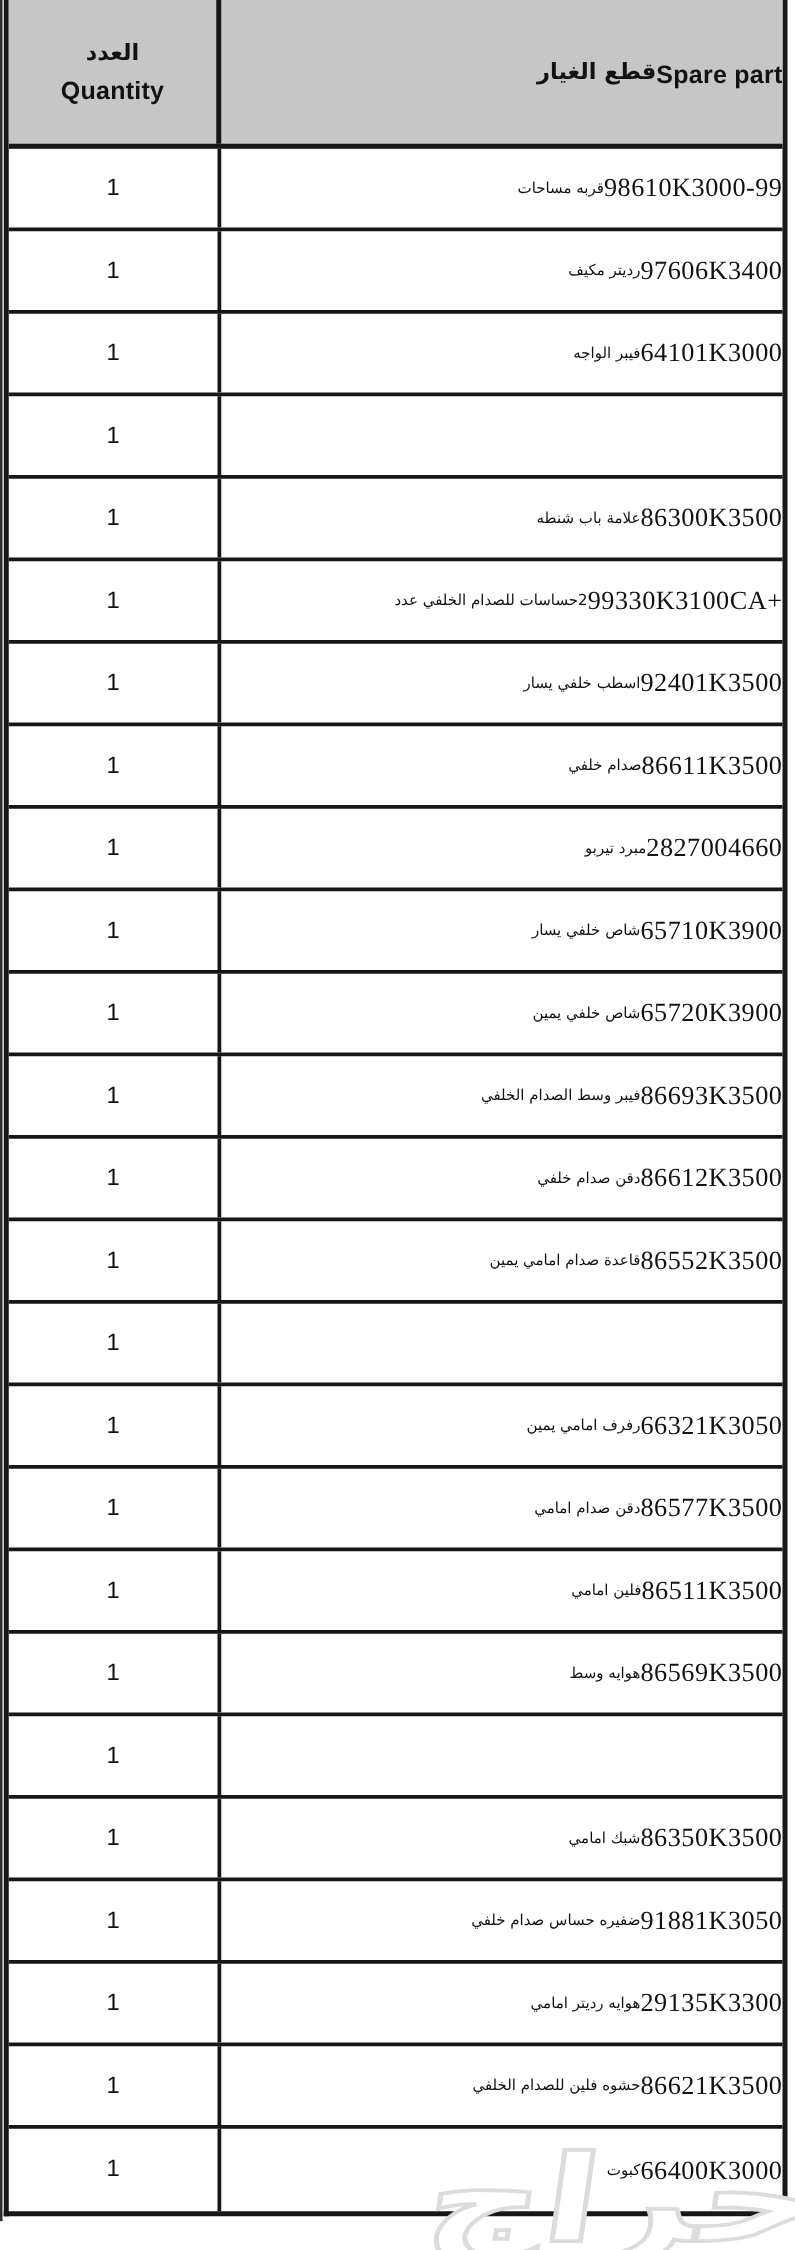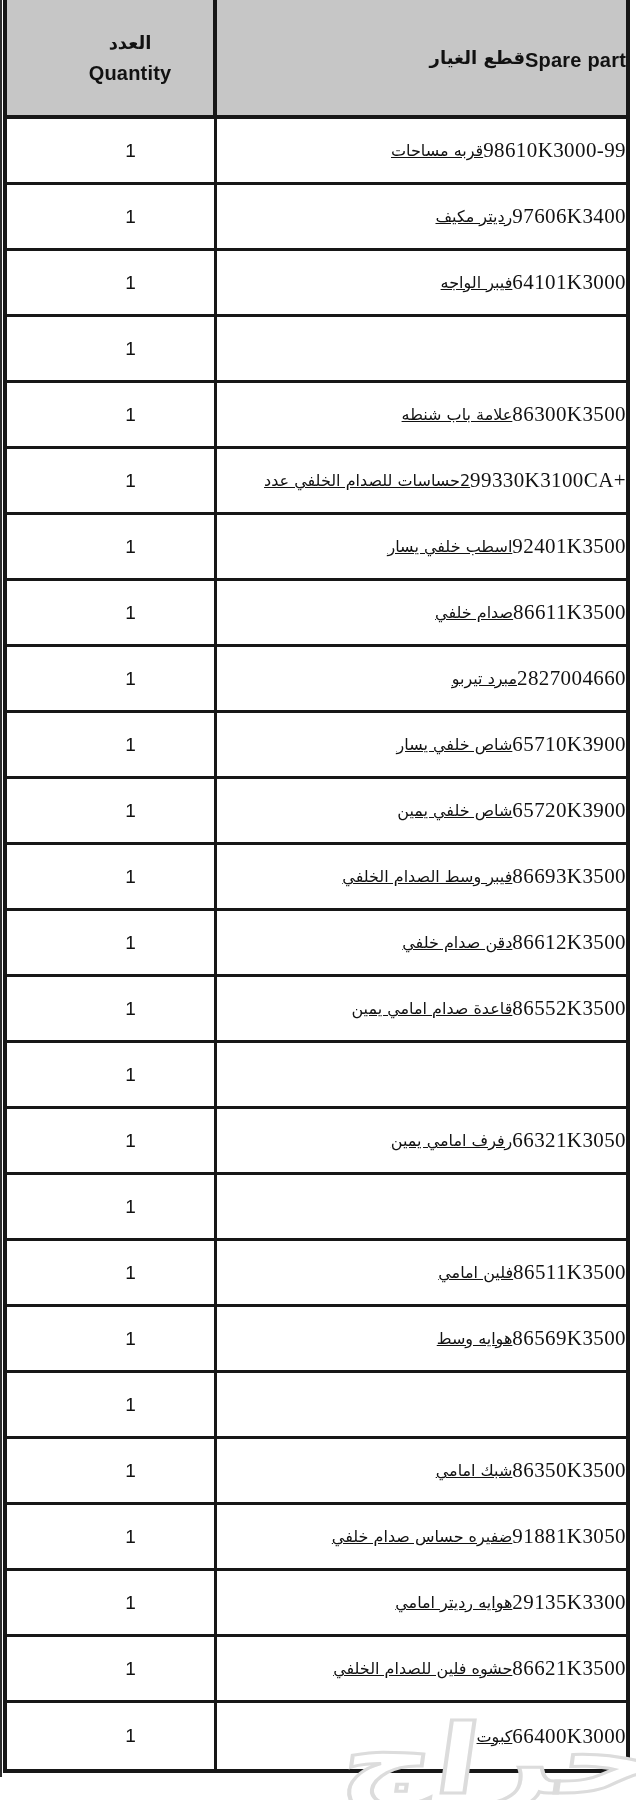--- a/index.html
+++ b/index.html
@@ -37,21 +37,21 @@
   .thead {
     display: flex;
     height: 119px;
     background: var(--header_bg);
     border-bottom: 4px solid var(--border);
   }
   .qty-col {
     width: 170px; flex: none;
     border-right: 3px solid var(--border);
     display: flex; flex-direction: column;
-    align-items: center; justify-content: center; margin-left: 40px;
+    align-items: center; justify-content: center;
   }
   .part-col {
     flex: 1;
     display: flex; flex-direction: row;
     align-items: center; justify-content: flex-end;
   }
   .thead .qty-col { border-right-width: 4px; }
 
   .hdr-ar {
     font-size: 18px; font-weight: bold;
@@ -71,24 +71,23 @@
     border-bottom: 3px solid var(--border);
   }
   .row:last-child { border-bottom: none; }
 
   .qty-val {
     font-size: 19px;
     font-family: "Liberation Sans", "DejaVu Sans", sans-serif;
   }
   .part-name {
     direction: rtl;
-    font-size: 16px;
+    font-size: 12px;
     line-height: 29px;
     white-space: nowrap;
-    text-decoration: underline;
   }
   .part-no {
     direction: ltr;
     font-size: 21px;
     line-height: 29px;
     letter-spacing: 0.4px;
     font-family: Liberation Serif, serif;
   }
 
   .watermark {
@@ -222,20 +221,24 @@
       </div>
       <div class="row">
         <div class="qty-col qty-val">1</div>
         <div class="part-col">
           <div class="part-name">رفرف امامي يمين</div>
           <div class="part-no">66321K3050</div>
         </div>
       </div>
       <div class="row">
         <div class="qty-col qty-val">1</div>
+        <div class="part-col">
+          <div class="part-name">دقن صدام امامي</div>
+          <div class="part-no">86577K3500</div>
+        </div>
       </div>
       <div class="row">
         <div class="qty-col qty-val">1</div>
         <div class="part-col">
           <div class="part-name">فلين امامي</div>
           <div class="part-no">86511K3500</div>
         </div>
       </div>
       <div class="row">
         <div class="qty-col qty-val">1</div>

